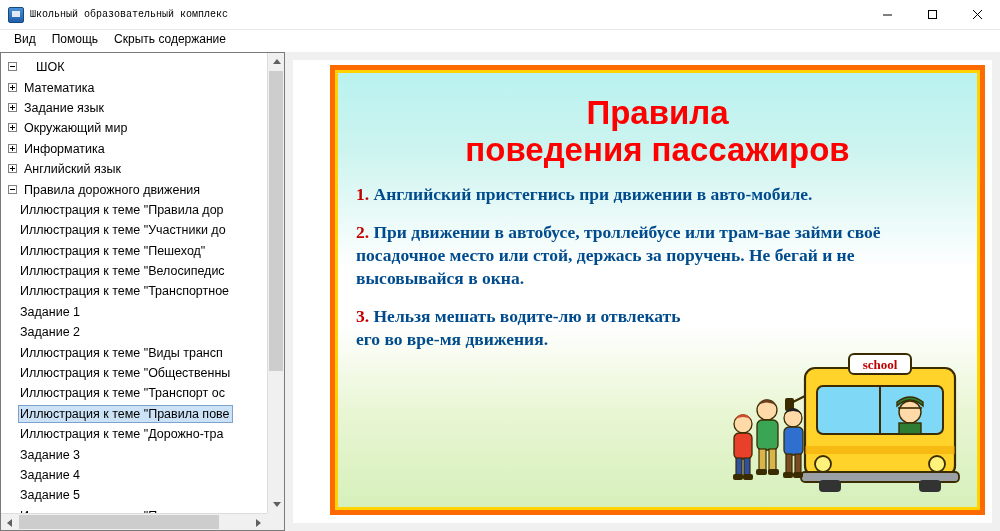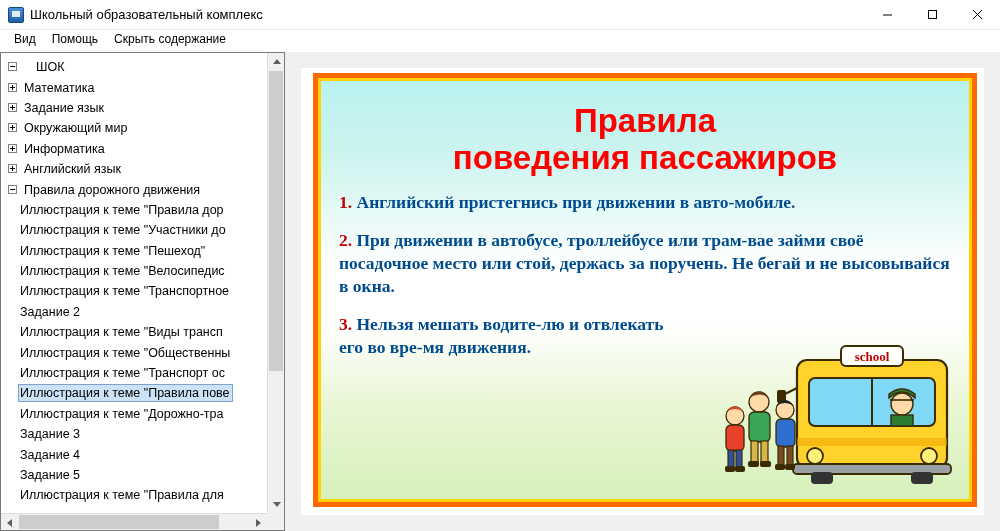--- a/index.html
+++ b/index.html
@@ -37,24 +37,25 @@
     flex: 0 0 auto;
   }
   .titlebar .app-icon::after {
     content: "";
     position: absolute; left: 3px; top: 3px;
     width: 8px; height: 6px;
     background: #ffffff;
     opacity: .85;
   }
   .titlebar .title {
-    font-size: 13px;
+    font-size: 10px;
     color: #000000;
     white-space: nowrap;
     overflow: hidden;
+    font-family: Liberation Mono, monospace;
   }
   .titlebar .spacer { flex: 1 1 auto; }
   .wincontrols { display: flex; height: 30px; }
   .wincontrol {
     width: 45px; height: 30px;
     display: flex; align-items: center; justify-content: center;
     font-size: 12px;
     color: #000;
     line-height: 1;
   }
@@ -210,26 +211,27 @@
   }
   .arrow-up { border-left: 4px solid transparent; border-right: 4px solid transparent; border-bottom: 5px solid #606060; }
   .arrow-down { border-left: 4px solid transparent; border-right: 4px solid transparent; border-top: 5px solid #606060; }
   .arrow-left { border-top: 4px solid transparent; border-bottom: 4px solid transparent; border-right: 5px solid #606060; }
   .arrow-right { border-top: 4px solid transparent; border-bottom: 4px solid transparent; border-left: 5px solid #606060; }
 
   
   .contentpane {
     flex: 1 1 auto;
     background: #ffffff;
-    margin: 16px;
+    margin: 8px;
     position: relative;
     display: flex;
     align-items: stretch;
     justify-content: center;
     overflow: hidden;
+    padding-left: 25px;
   }
   .slide-outer {
     margin: 5px 7px 8px 12px;
     flex: 1 1 auto;
     background: #ff6a00;
     padding: 5px;
     display: flex;
   }
   .slide-inner {
     flex: 1 1 auto;
@@ -372,20 +374,23 @@
             <span class="label">Иллюстрация к теме "Участники до</span>
           </div>
           <div class="node indent-2 leaf-pad">
             <span class="label">Иллюстрация к теме "Пешеход"</span>
           </div>
           <div class="node indent-2 leaf-pad">
             <span class="label">Иллюстрация к теме "Велосипедис</span>
           </div>
           <div class="node indent-2 leaf-pad">
             <span class="label">Иллюстрация к теме "Транспортное</span>
+          </div>
+          <div class="node indent-2 leaf-pad">
+            <span class="label">Задание 1</span>
           </div>
           <div class="node indent-2 leaf-pad">
             <span class="label">Задание 2</span>
           </div>
           <div class="node indent-2 leaf-pad">
             <span class="label">Иллюстрация к теме "Виды трансп</span>
           </div>
           <div class="node indent-2 leaf-pad">
             <span class="label">Иллюстрация к теме "Общественны</span>
           </div>

